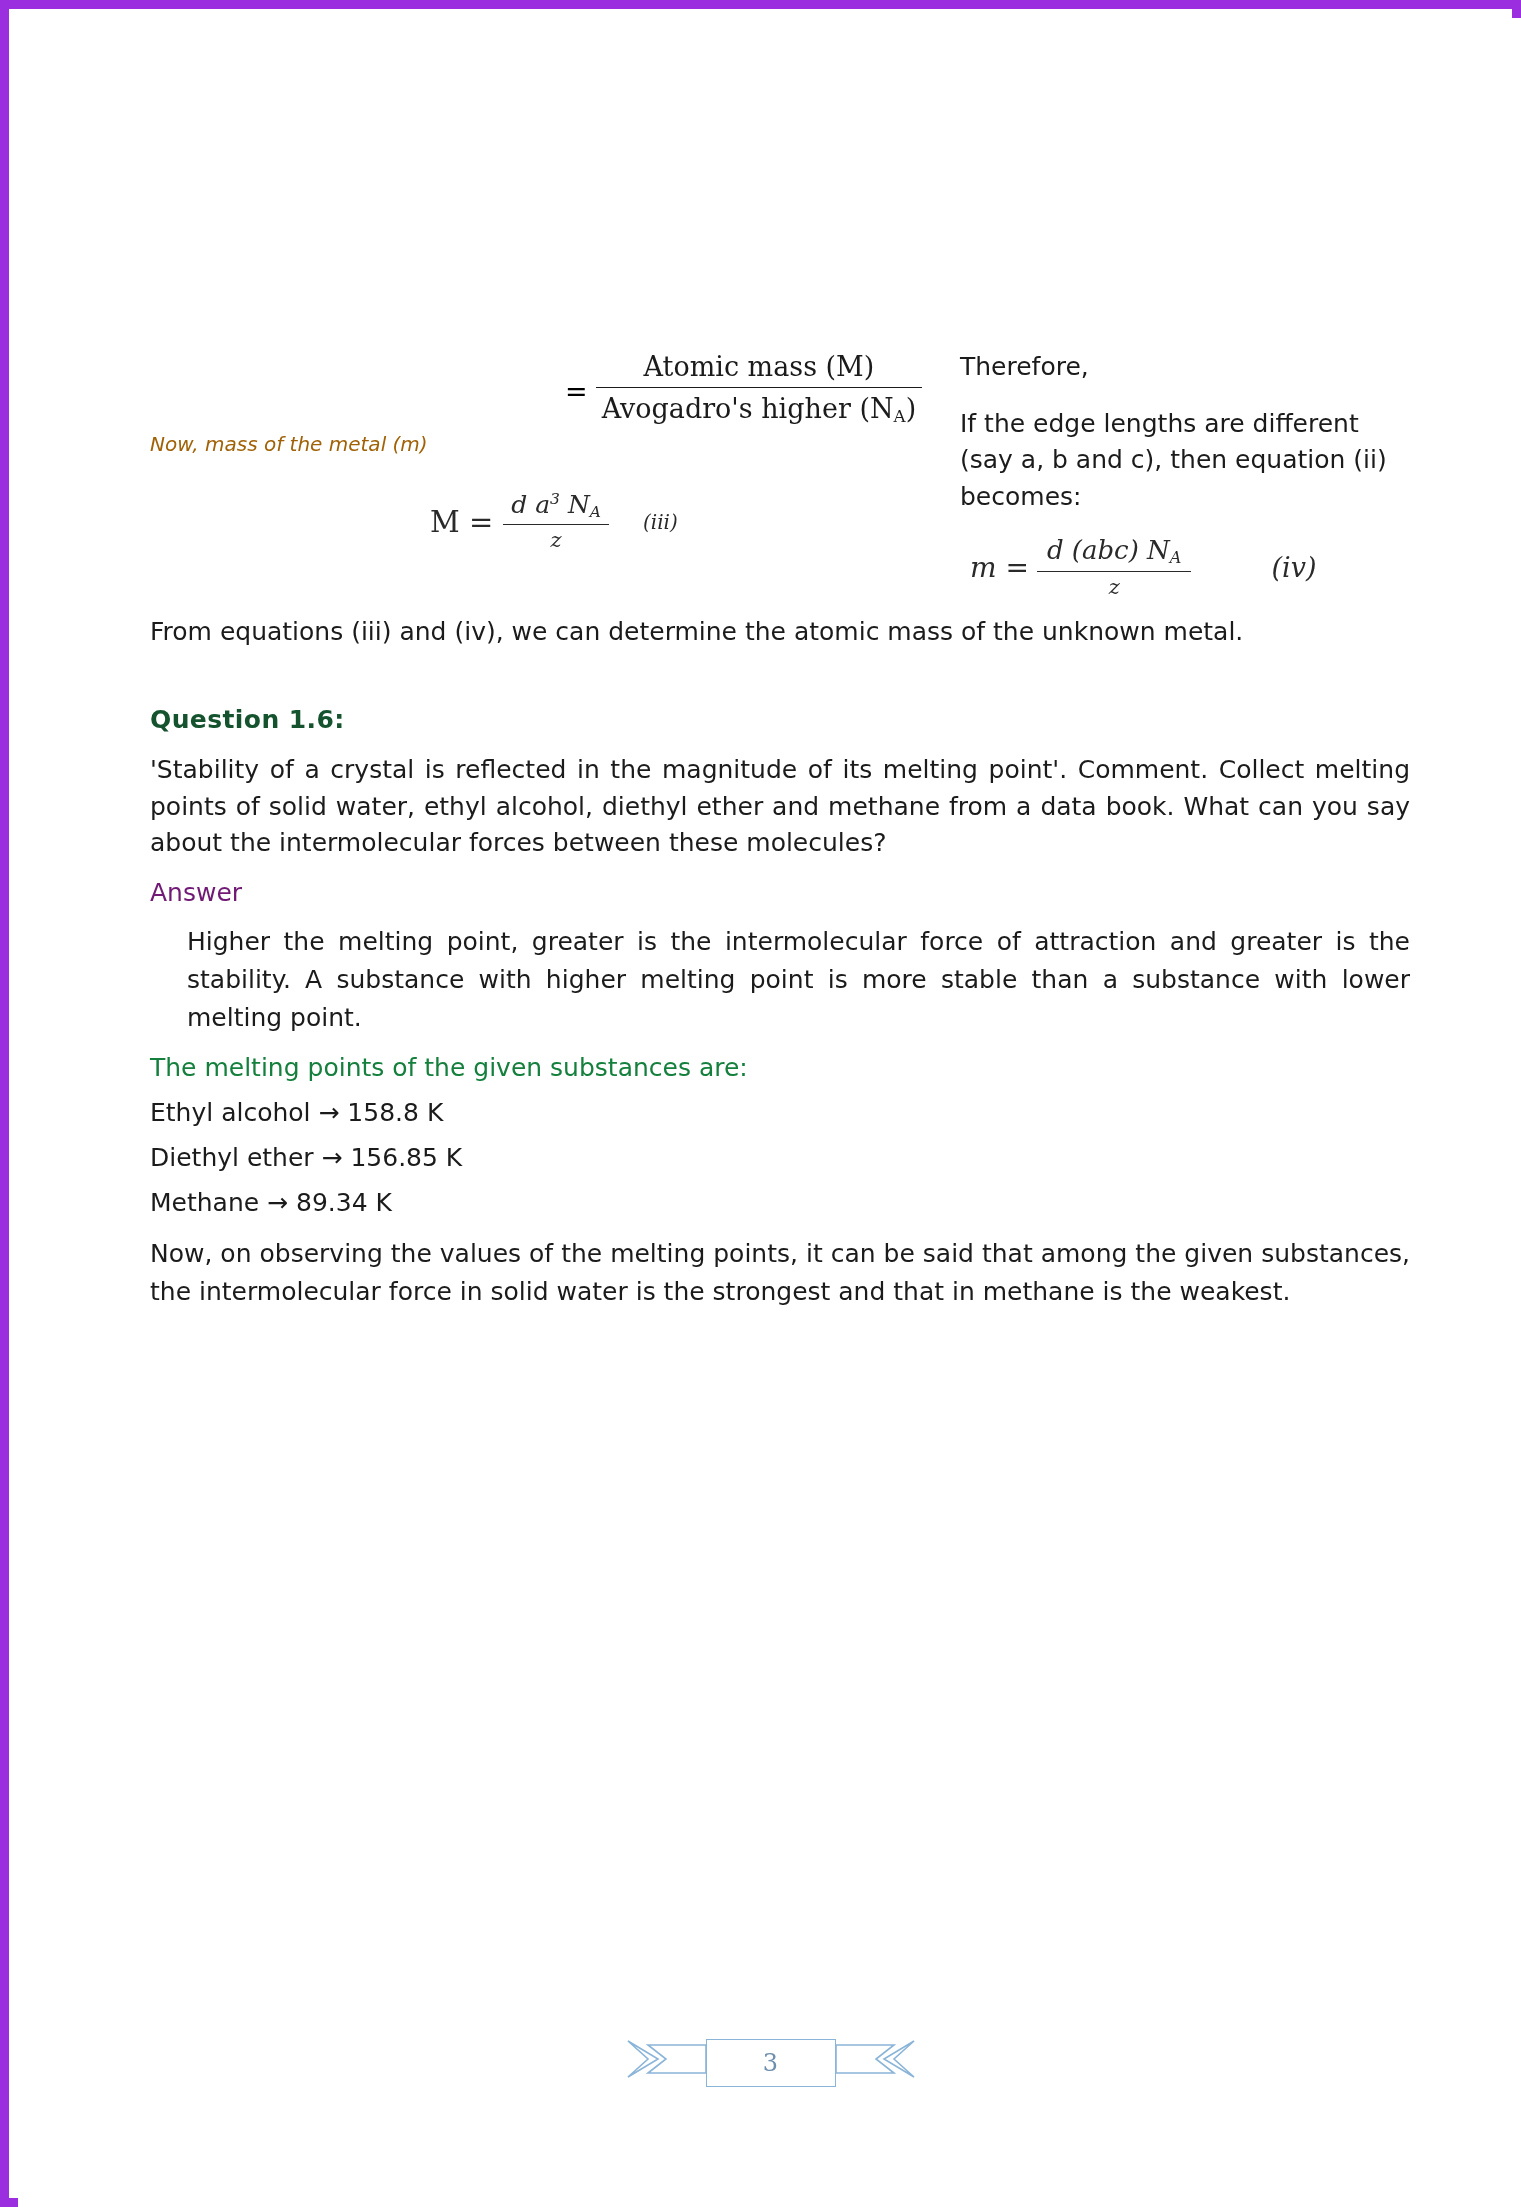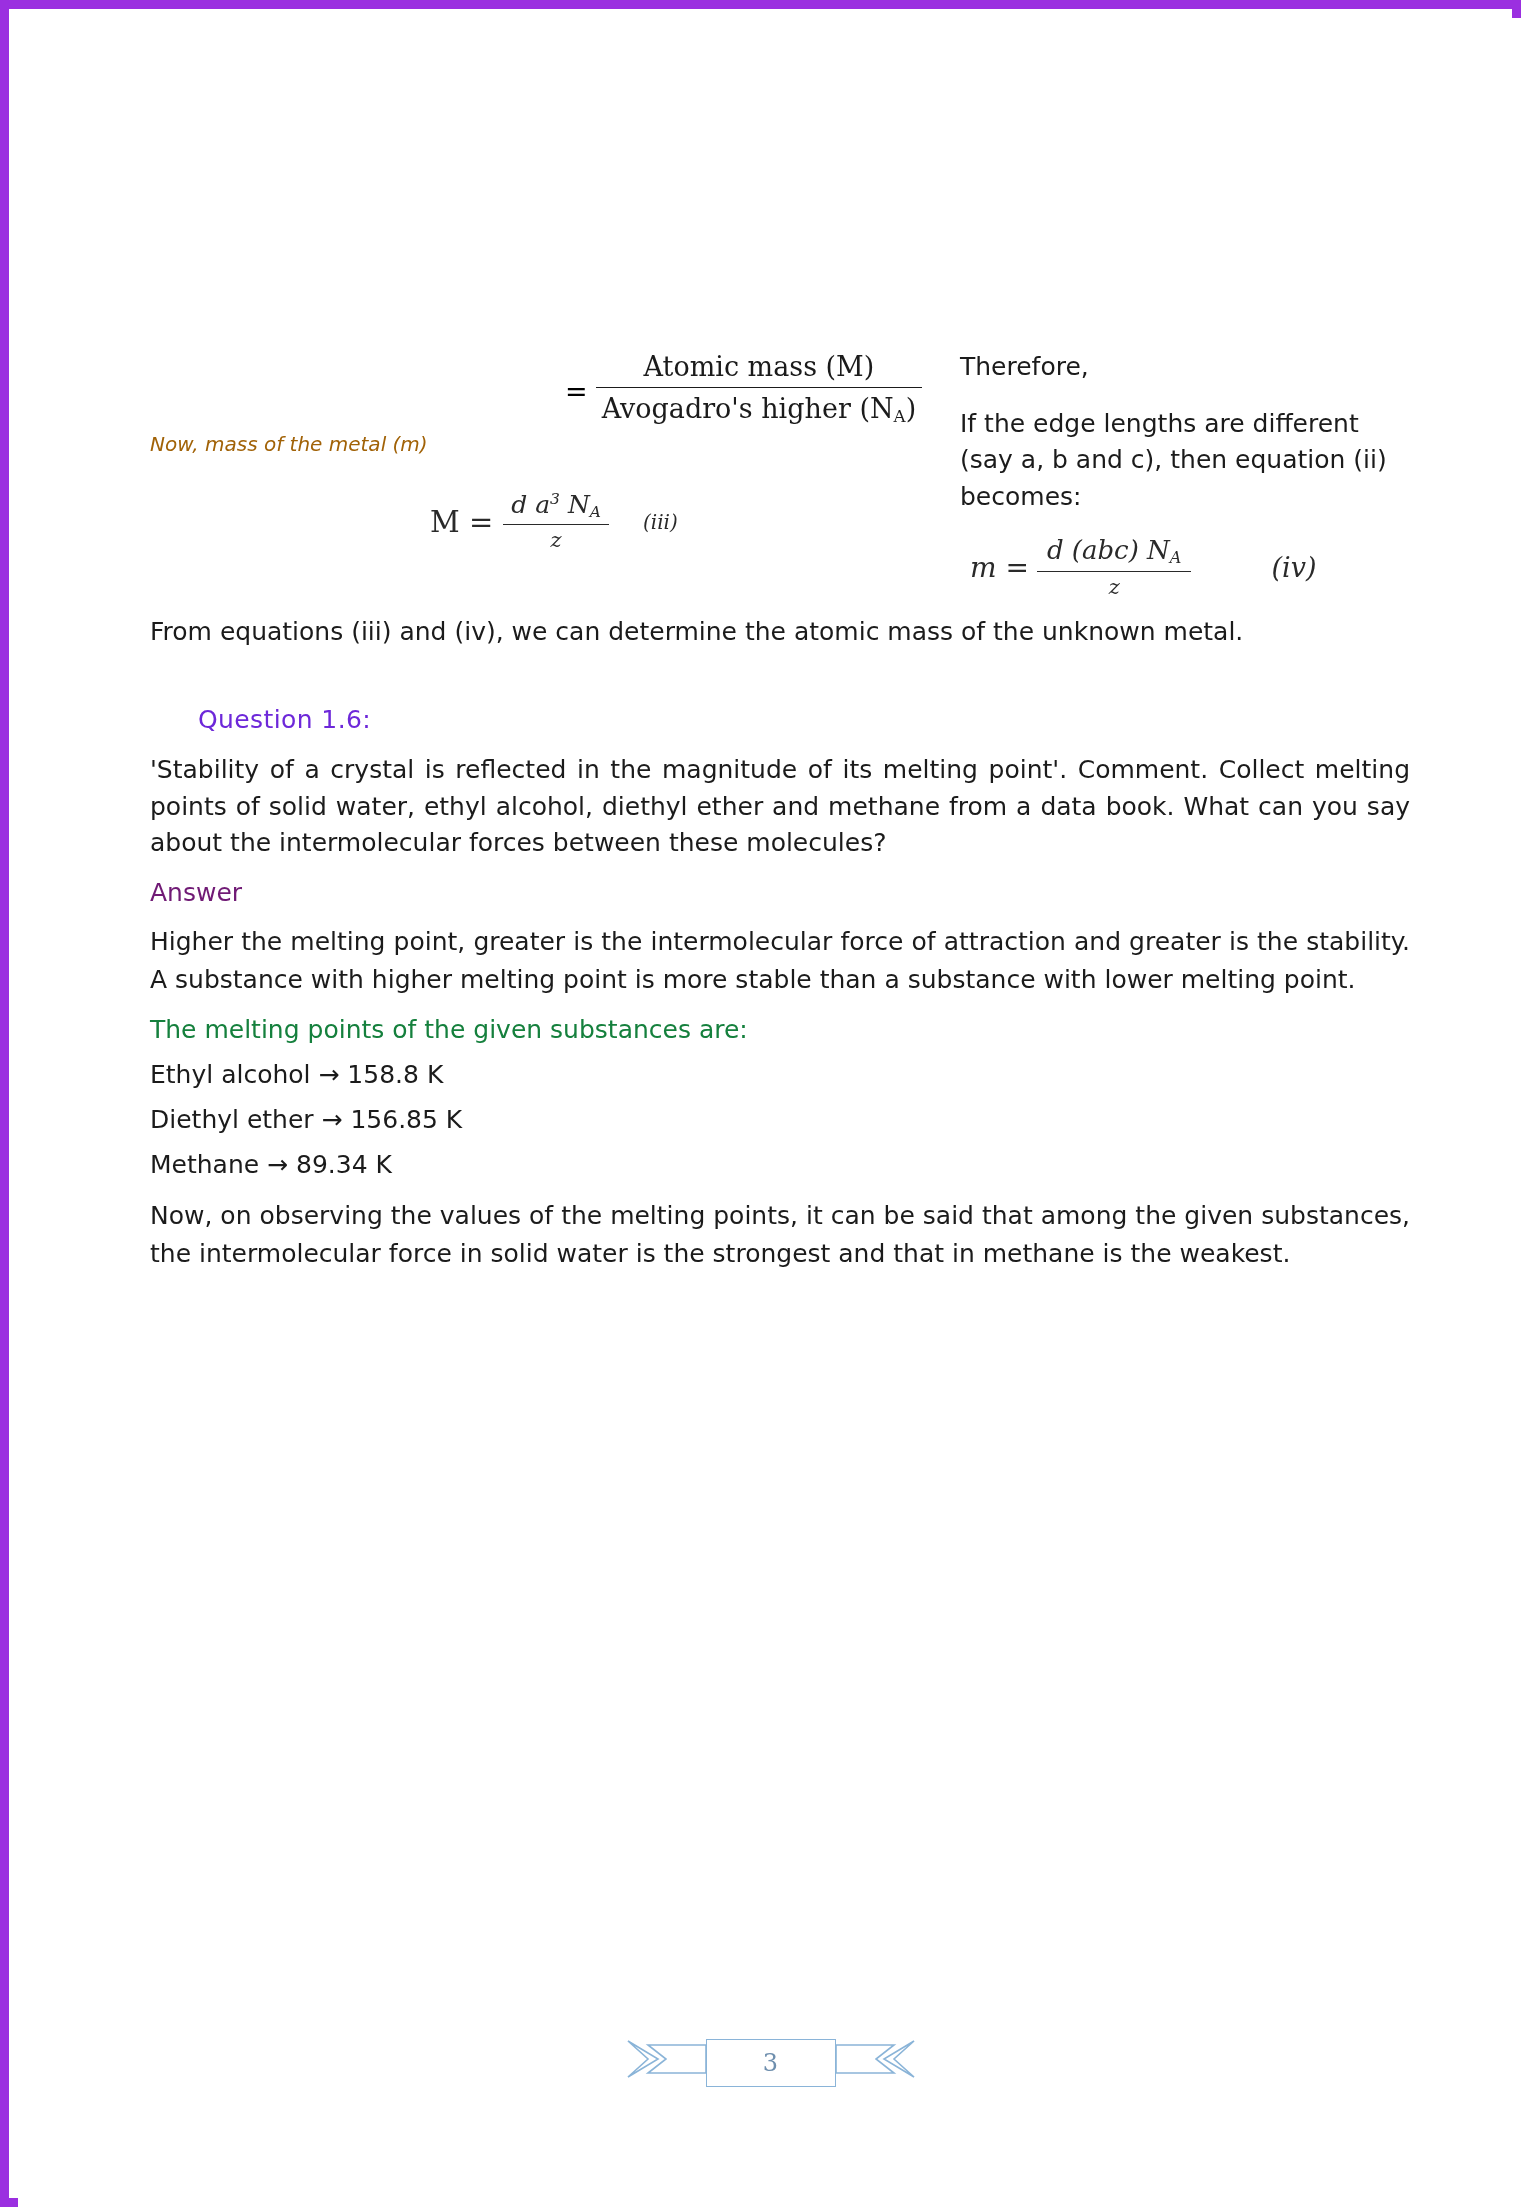--- a/index.html
+++ b/index.html
@@ -152,43 +152,43 @@
     position: absolute;
     left: 0;
     top: 268px;
     width: 1260px;
     font-size: 25px;
     color: #1b1b1b;
   }
   .qheading {
     margin-top: 56px;
     font-size: 25px;
-    font-weight: normal;
-    color: #6d28d9;
+    font-weight: bold;
+    color: #14532d;
     letter-spacing: 0.4px;
-    margin-left: 48px;
   }
   .qtext {
     margin-top: 18px;
     font-size: 25px;
     line-height: 1.46;
     color: #1b1b1b;
     text-align: justify;
   }
   .answer-label {
     margin-top: 16px;
     font-size: 25px;
     color: #701a75;
   }
   .ans-para {
     margin-top: 16px;
     font-size: 25px;
     line-height: 1.52;
     color: #1b1b1b;
     text-align: justify;
+    margin-left: 37px;
   }
   .melting-intro {
     margin-top: 16px;
     font-size: 25px;
     color: #15803d;
   }
   .mp-line {
     margin-top: 16px;
     font-size: 25px;
     color: #1b1b1b;

